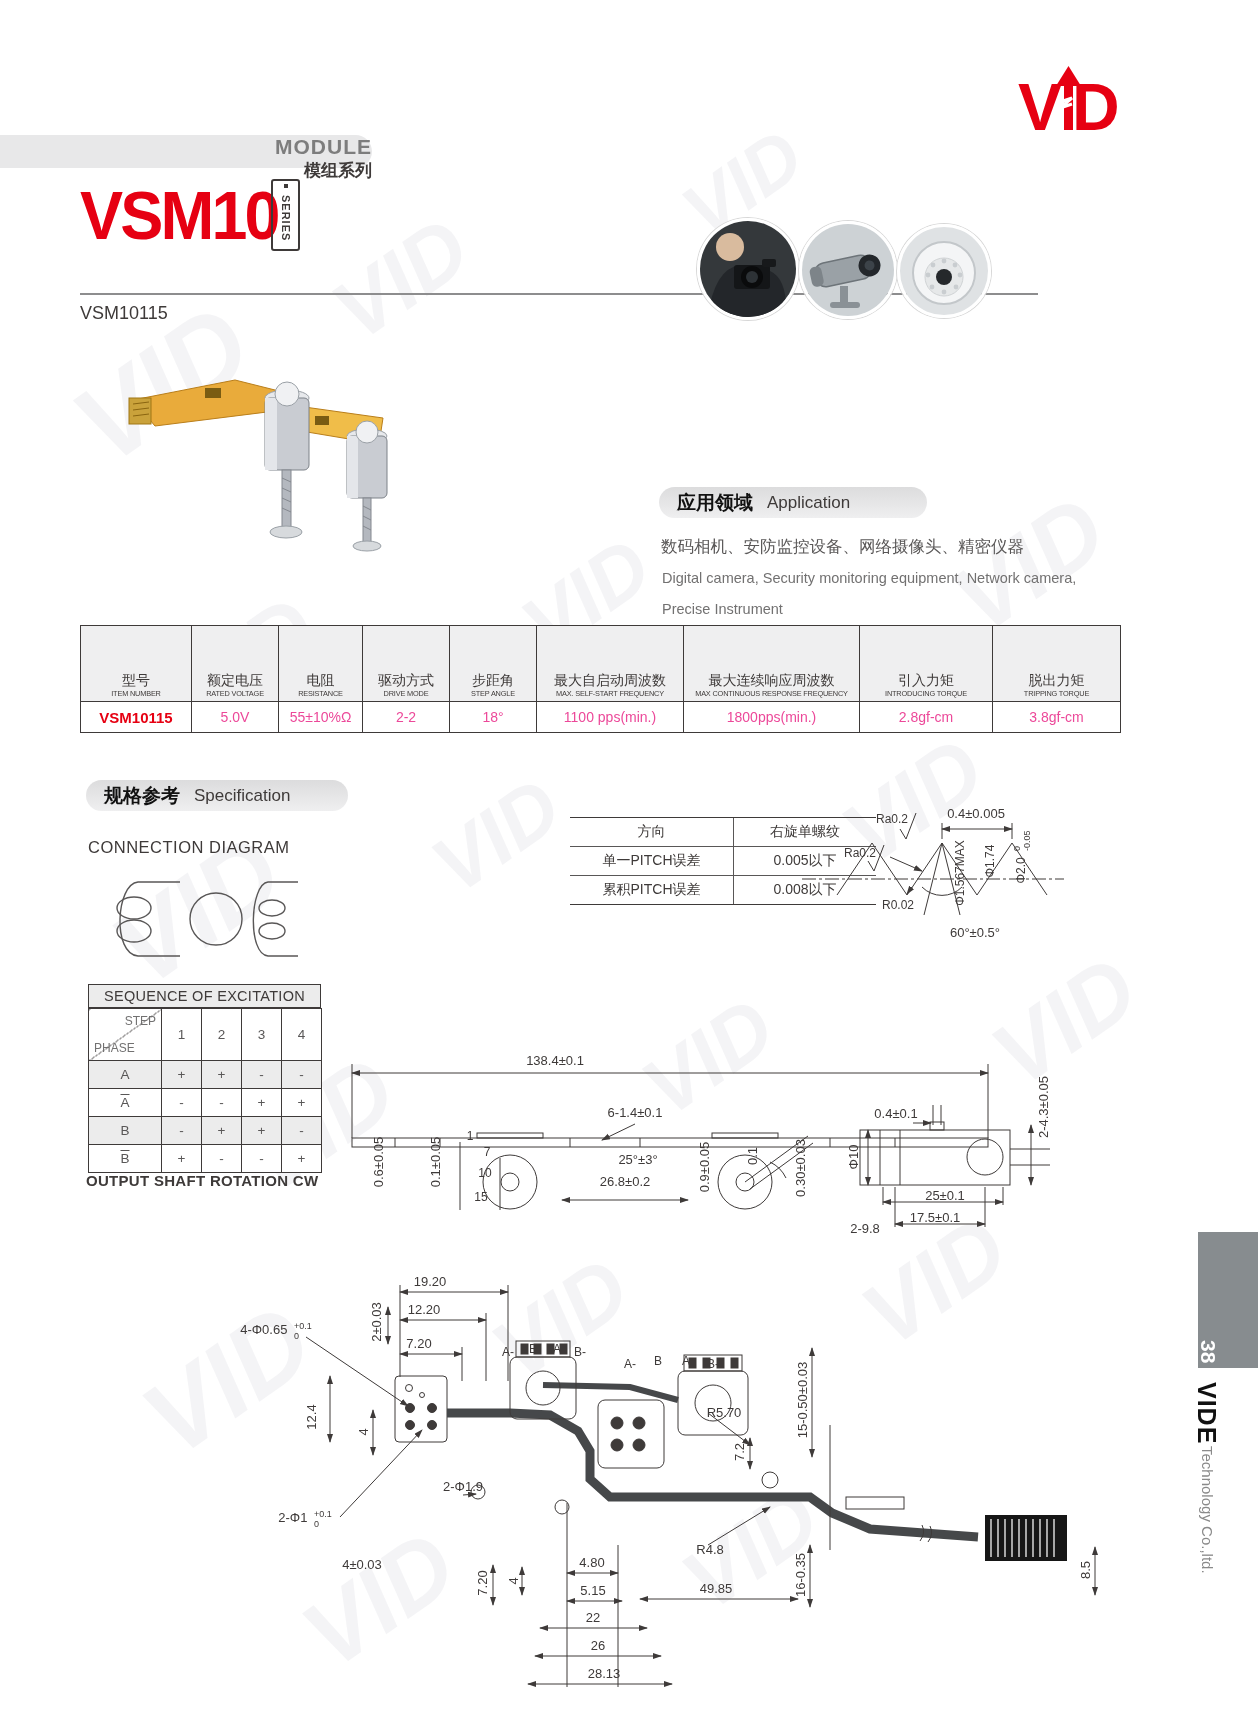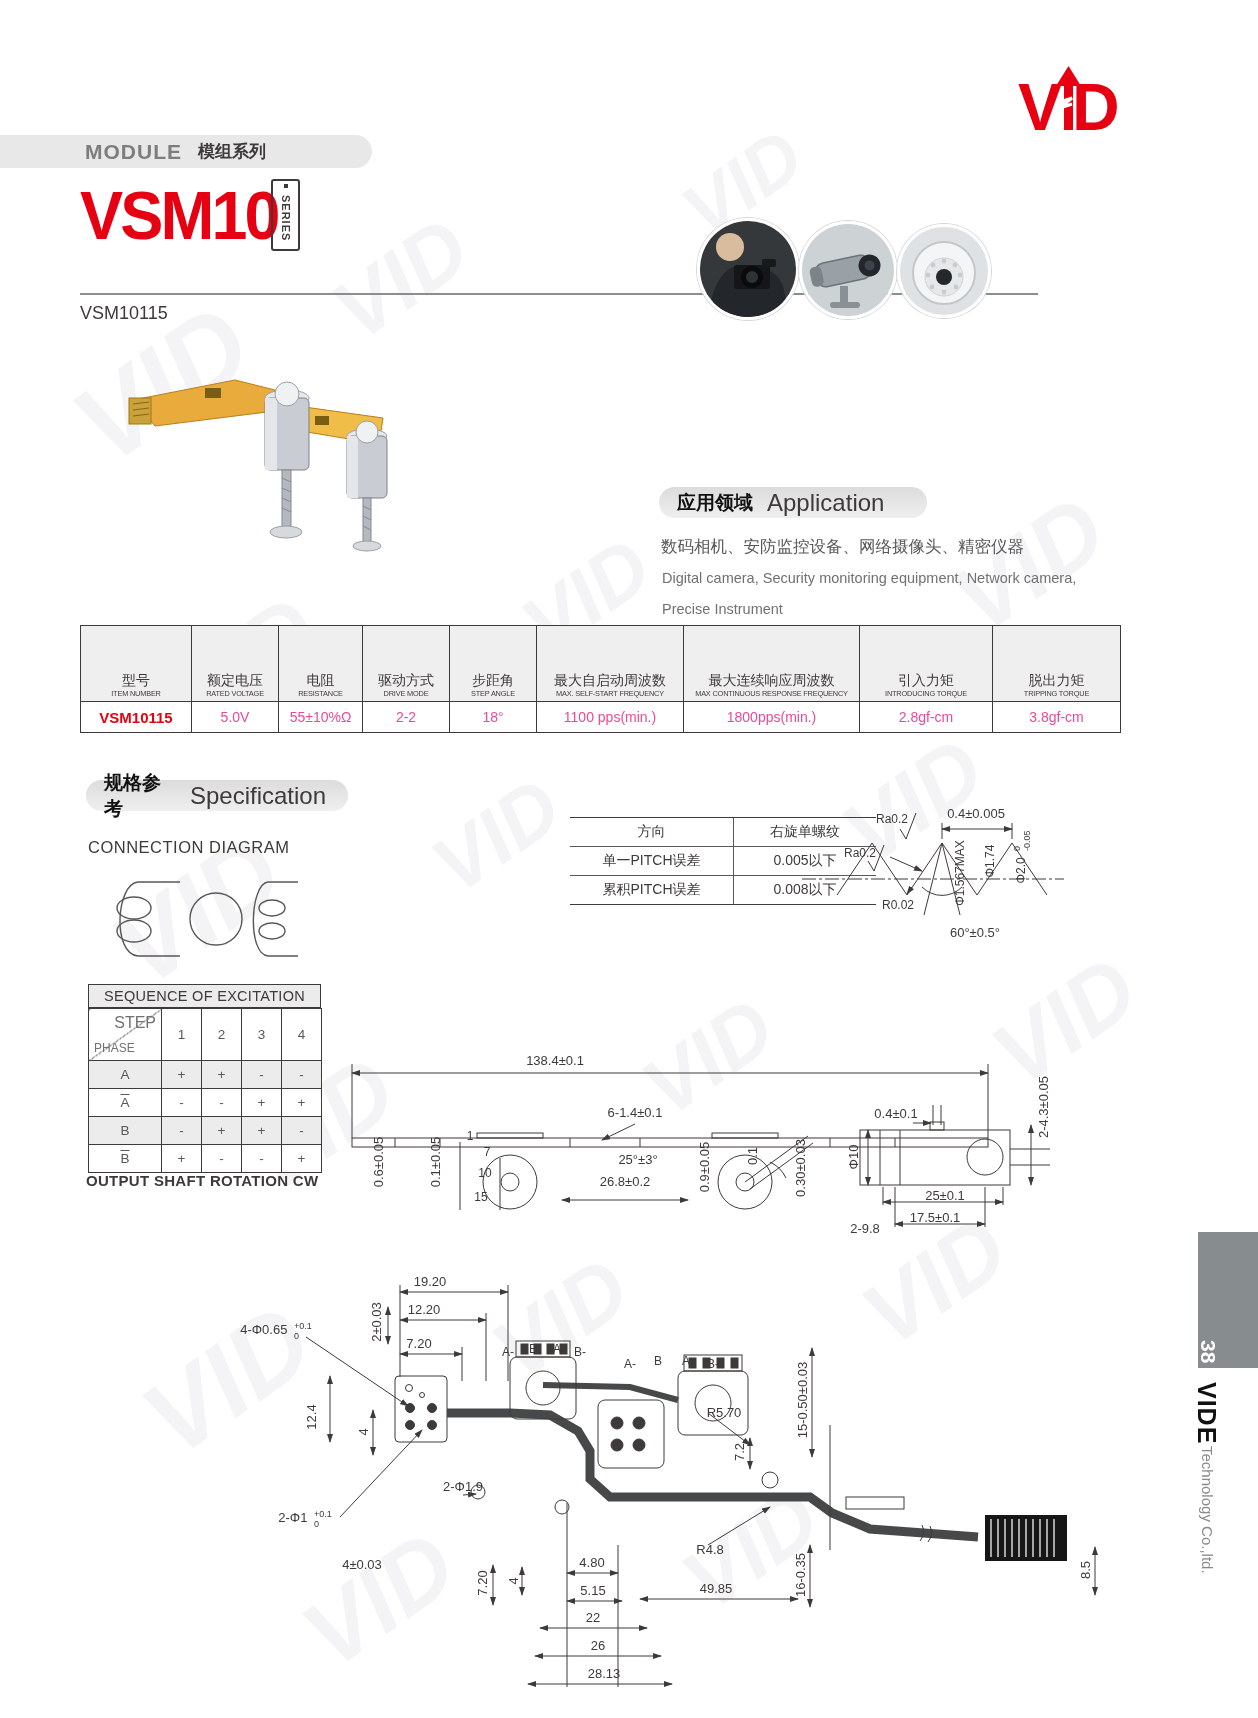--- a/index.html
+++ b/index.html
@@ -4,38 +4,38 @@
 <style>
   html,body{margin:0;padding:0;}
   body{width:1258px;height:1718px;position:relative;background:#fff;overflow:hidden;
        font-family:"Liberation Sans","DejaVu Sans",sans-serif;color:#3e3a39;}
   .abs{position:absolute;}
   
   .wm{position:absolute;font-weight:900;font-style:italic;color:rgba(175,180,190,0.14);
       transform:rotate(-35deg);pointer-events:none;white-space:nowrap;}
   
   .band{position:absolute;left:0;top:135px;width:372px;height:33px;background:#e8e8e9;
-        border-radius:0 17px 17px 0;display:flex;align-items:center;}
+        border-radius:0 17px 17px 0;display:flex;align-items:flex-end;flex-direction:column;}
   .band .en{margin-left:85px;font-size:21px;font-weight:bold;color:#7d7d7d;letter-spacing:1px;}
   .band .cn{margin-left:16px;font-size:17px;font-weight:bold;color:#3e3a39;}
   .series-name{position:absolute;left:80px;top:176px;font-size:68px;font-weight:900;
         color:#e60012;letter-spacing:-3px;transform:scaleX(.95);transform-origin:left;}
   .series-badge{position:absolute;left:271px;top:179px;width:25px;height:68px;border:2px solid #3e3a39;
         border-radius:3px;display:flex;align-items:center;justify-content:center;}
   .series-badge .dot{position:absolute;top:3px;left:50%;width:4px;height:4px;background:#3e3a39;transform:translateX(-50%);}
   .series-badge .txt{writing-mode:vertical-rl;font-size:11px;font-weight:bold;letter-spacing:1px;color:#3e3a39;margin-top:6px;}
   .hrline{position:absolute;left:80px;top:293px;width:958px;height:2px;background:#8d8d8e;}
   .model{position:absolute;left:80px;top:303px;font-size:18px;color:#3e3a39;}
   .photo-circle{position:absolute;border-radius:50%;overflow:hidden;border:3px solid #fff;
         box-shadow:0 0 0 1px #d7d7d7;}
   
   .pill{position:absolute;height:31px;background:linear-gradient(#dcdcdd,#efeff0);border-radius:16px;
         display:flex;align-items:center;}
   .pill .cn{font-size:19px;font-weight:bold;color:#111;padding:0 14px 0 18px;}
-  .pill .en{font-size:24px;color:#3e3a39;padding-right:22px;}
+  .pill .en{font-size:17px;color:#3e3a39;padding-right:22px;}
   .app-cn{position:absolute;left:661px;top:536px;font-size:16.5px;color:#595757;}
   .app-en{position:absolute;left:662px;font-size:14.5px;color:#727171;}
   
   table.spec{position:absolute;left:80px;top:625px;width:1040px;border-collapse:collapse;table-layout:fixed;}
   table.spec th{background:#efeff0;border:1px solid #3e3a39;padding:2px 1px;font-weight:normal;}
   table.spec th .c1{font-size:14px;color:#3e3a39;line-height:17px;margin-top:44px;}
   table.spec th .c2{font-size:8px;color:#3e3a39;letter-spacing:-.2px;line-height:10px;transform:scaleX(.92);}
   table.spec td{border:1px solid #3e3a39;height:28px;text-align:center;font-size:14px;color:#ec4899;background:#fff;}
   table.spec td.red{color:#e60012;font-weight:bold;font-size:15px;}
   table.spec{border:1.5px solid #3e3a39;}
@@ -49,21 +49,21 @@
   .pv{flex:1;}
   
   .exc-title{position:absolute;left:88px;top:984px;width:231px;height:22px;background:#ececec;
       border:1px solid #3e3a39;display:flex;align-items:center;justify-content:center;
       font-size:14.5px;color:#3e3a39;letter-spacing:.3px;}
   table.exc{position:absolute;left:88px;top:1008px;width:233px;border-collapse:collapse;table-layout:fixed;}
   table.exc td{border:1px solid #3e3a39;text-align:center;font-size:13.5px;color:#595757;background:#fff;}
   table.exc tr.g td{background:#ececec;}
   td.diag{position:relative;height:49px;
       background:linear-gradient(to bottom right,#fff 49.6%,#3e3a39 49.6%,#3e3a39 50.3%,#fff 50.3%)!important;}
-  td.diag .s{position:absolute;top:5px;right:5px;font-size:16px;color:#727171;}
+  td.diag .s{position:absolute;top:5px;right:5px;font-size:12px;color:#727171;}
   td.diag .p{position:absolute;bottom:5px;left:5px;font-size:12px;color:#727171;}
   table.exc tr.r td{height:25px;}
   .ov{text-decoration:overline;}
   .exc-foot{position:absolute;left:86px;top:1172px;font-size:15px;font-weight:600;color:#3e3a39;letter-spacing:.3px;}
   
   .draw{position:absolute;}
   .dim{position:absolute;font-size:13px;color:#3e3a39;white-space:nowrap;
        transform:translate(-50%,-50%);line-height:13px;}
   .dim.rot{transform:translate(-50%,-50%) rotate(-90deg);}
   .dim.sm{font-size:12px;}

